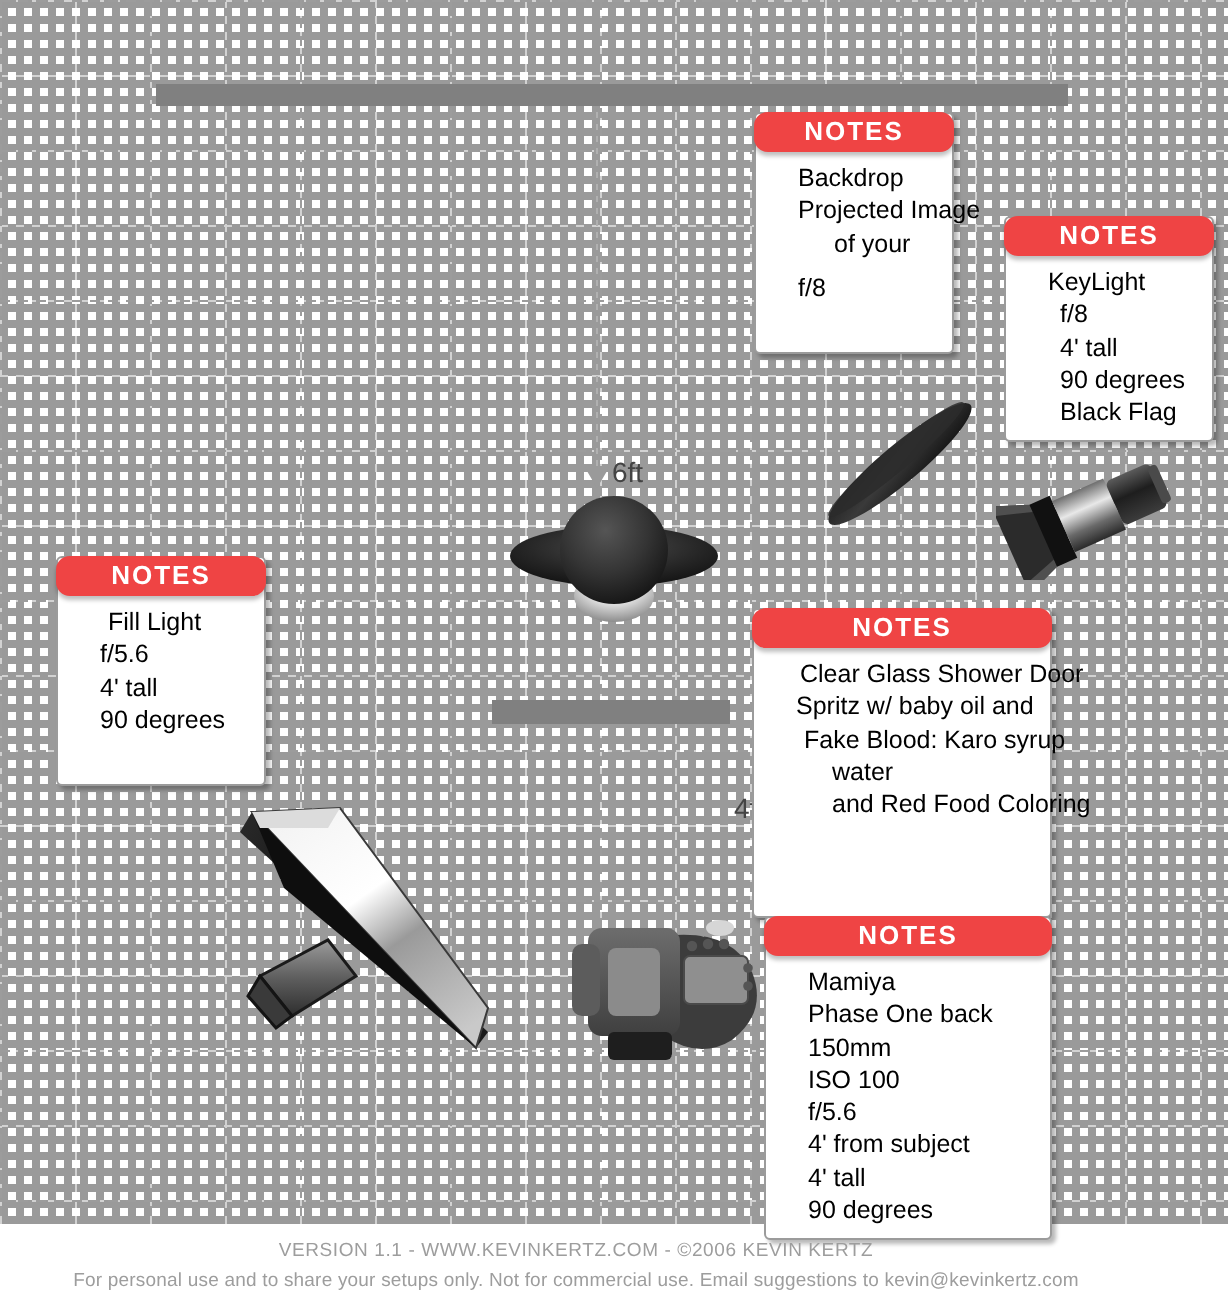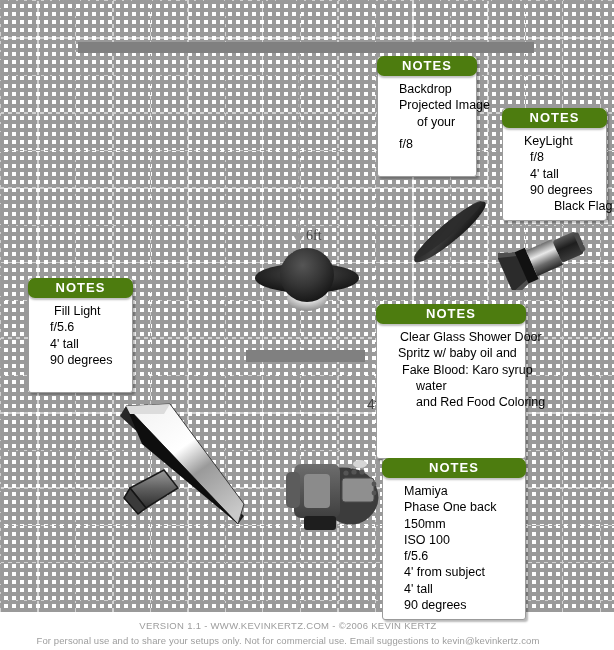--- a/index.html
+++ b/index.html
@@ -89,21 +89,21 @@
 
   .note-box {
     position: absolute;
     background: #ffffff;
     border: 1px solid #9b9b9b;
     border-radius: 3px;
     box-shadow: 2px 2px 2px rgba(0,0,0,0.28);
     box-sizing: border-box;
   }
   .note-header {
-    background: #4d7c0f;
+    background: #ef4444;
     color: #ffffff;
     font-weight: bold;
     font-size: 13px;
     text-align: center;
     letter-spacing: 1px;
     padding: 2px 0 3px 0;
     border-radius: 7px;
     margin: -1px -1px 0 -1px;
     box-shadow: 0 2px 2px rgba(0,0,0,0.25);
     position: relative;
@@ -158,21 +158,21 @@
   </div>
 
   <div class="scene-bar" style="left:78px; top:42px; width:456px; height:11px;"></div>
 
   <div class="scene-bar" style="left:246px; top:350px; width:119px; height:12px;"></div>
 
   <div class="measure-line" style="left:298px; top:56px; height:178px;"></div>
   <svg class="gfx" style="left:291px; top:232px;" width="15" height="14" viewBox="0 0 15 14">
     <polygon points="1,1 14,1 7.5,12" fill="#9a9a9a"></polygon>
   </svg>
-  <div class="dist-label" style="left:306px; top:228px;font-family:Liberation Serif, serif;">6ft</div>
+  <div class="dist-label" style="left:306px; top:228px;">6ft</div>
 
   <div class="dist-label" style="left:326px; top:396px;margin-left:41px;">4ft</div>
 
   <svg class="gfx" style="left:254px; top:245px;" width="106" height="68" viewBox="0 0 106 68">
     <defs>
       <radialGradient id="shoulderGrad" cx="50%" cy="35%" r="70%">
         <stop offset="0%" stop-color="#4a4a4a"></stop>
         <stop offset="60%" stop-color="#262626"></stop>
         <stop offset="100%" stop-color="#101010"></stop>
       </radialGradient>
@@ -305,21 +305,21 @@
     </div>
   </div>
 
   <div class="note-box" style="left:502px; top:108px; width:105px;">
     <div class="note-header">NOTES</div>
     <div class="note-body">
       <div class="note-line">KeyLight</div>
       <div class="note-line" style="padding-left:6px;">f/8</div>
       <div class="note-line" style="padding-left:6px;">4' tall</div>
       <div class="note-line" style="padding-left:6px;">90 degrees</div>
-      <div class="note-line" style="padding-left:6px;margin-left:24px;">Black Flag</div>
+      <div class="note-line" style="padding-left:6px;">Black Flag</div>
     </div>
   </div>
 
   <div class="note-box" style="left:28px; top:278px; width:105px;">
     <div class="note-header">NOTES</div>
     <div class="note-body">
       <div class="note-line" style="padding-left:4px;">Fill Light</div>
       <div class="note-line">f/5.6</div>
       <div class="note-line">4' tall</div>
       <div class="note-line">90 degrees</div>

